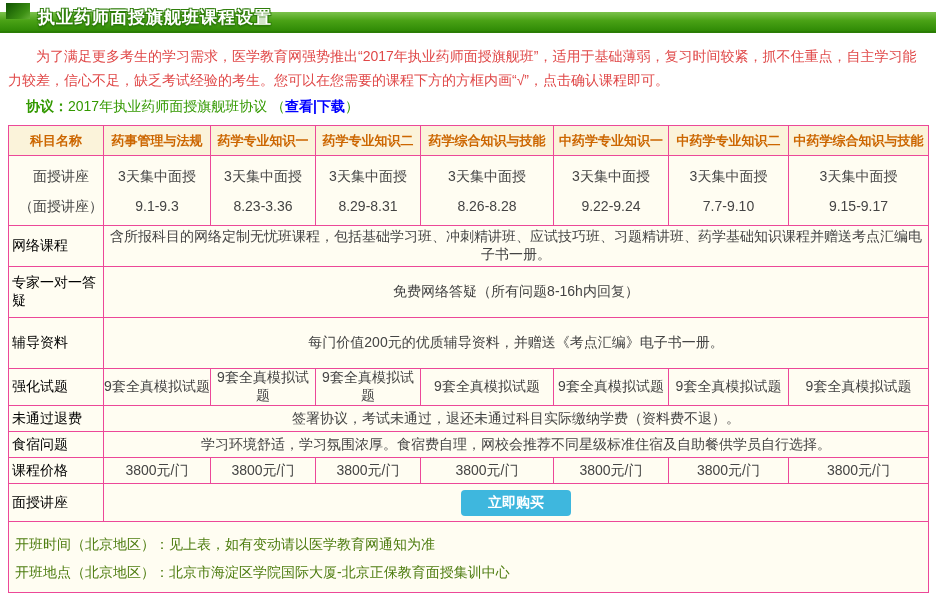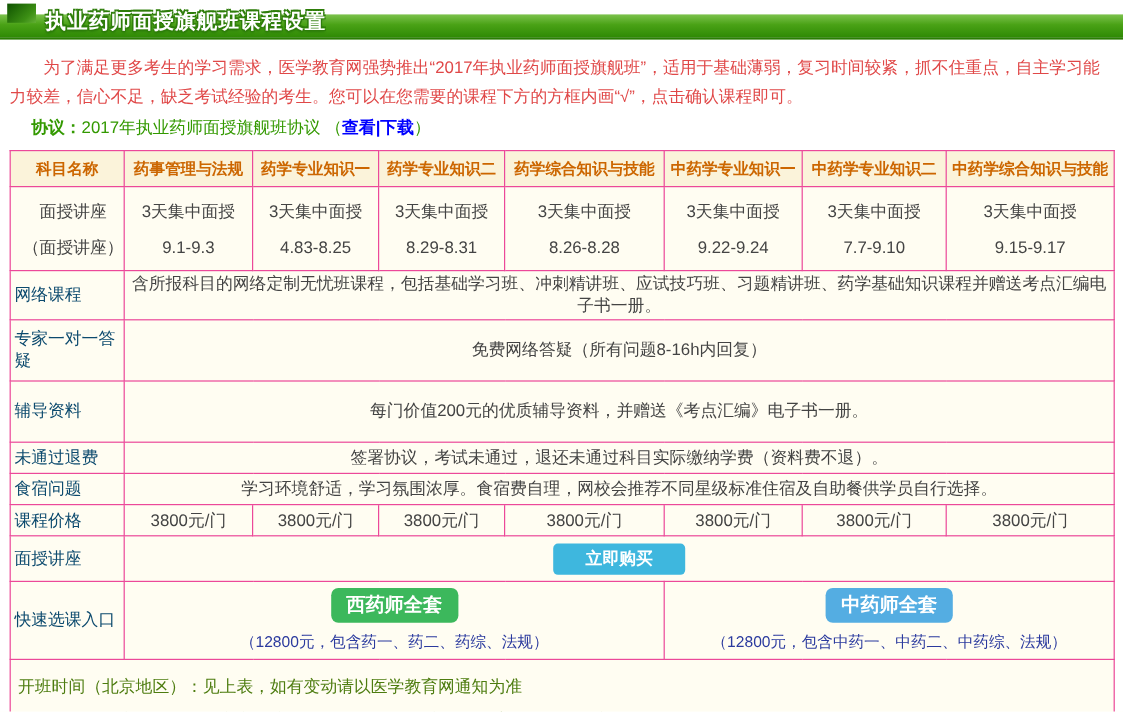--- a/index.html
+++ b/index.html
@@ -38,21 +38,21 @@
   table.course {
     margin:9px 8px 0 8px; width:920px; border-collapse:collapse;
     background:#fffdf2; table-layout:fixed;
   }
   table.course td, table.course th { border:1px solid #ec4899; font-weight:normal; }
   tr.hdr { height:30px; }
   tr.hdr th {
     background:#fbf3da; color:#c60; font-weight:bold; font-size:13px;
     text-align:center; padding:2px 1px;
   }
-  td.rowlab { text-align:left; padding:2px 3px; color:#0c4a6e; }
+  td.rowlab { text-align:left; padding:2px 3px; color:#000000; }
   tr.lecture { height:70px; }
   tr.lecture td { text-align:center; vertical-align:middle; }
   .two-line div { line-height:30px; }
   td.lab2 { text-align:right; padding-left:10px; }
   tr.std { height:26px; }
   tr.std td.content-left  { text-align:center; padding:2px 6px; }
   tr.std td.content-center{ text-align:center; padding:16px 6px; }
   tr.std td.cell-center   { text-align:center; }
   tr.enroll { height:38px; }
   tr.enroll td.btncell { text-align:center; }
@@ -120,21 +120,21 @@
     </td>
     <td>
           <div class="two-line">
       <div>3天集中面授</div>
       <div>9.1-9.3</div>
           </div>
         </td>
     <td>
           <div class="two-line">
       <div>3天集中面授</div>
-      <div>4.83-8.25</div>
+      <div>8.23-3.36</div>
           </div>
         </td>
     <td>
           <div class="two-line">
       <div>3天集中面授</div>
       <div>8.29-8.31</div>
           </div>
         </td>
     <td>
           <div class="two-line">
@@ -170,20 +170,30 @@
   <tr class="std">
     <td class="rowlab">专家一对一答疑</td>
     <td class="content-center" colspan="7">免费网络答疑（所有问题8-16h内回复）</td>
   </tr>
 
   <tr class="std">
     <td class="rowlab">辅导资料</td>
     <td class="content-center" colspan="7">每门价值200元的优质辅导资料，并赠送《考点汇编》电子书一册。</td>
   </tr>
 
+  <tr class="std">
+    <td class="rowlab">强化试题</td>
+    <td class="cell-center">9套全真模拟试题</td>
+    <td class="cell-center">9套全真模拟试题</td>
+    <td class="cell-center">9套全真模拟试题</td>
+    <td class="cell-center">9套全真模拟试题</td>
+    <td class="cell-center">9套全真模拟试题</td>
+    <td class="cell-center">9套全真模拟试题</td>
+    <td class="cell-center">9套全真模拟试题</td>
+  </tr>
 
   <tr class="std">
     <td class="rowlab">未通过退费</td>
     <td class="content-left" colspan="7">签署协议，考试未通过，退还未通过科目实际缴纳学费（资料费不退）。</td>
   </tr>
 
   <tr class="std">
     <td class="rowlab">食宿问题</td>
     <td class="content-left" colspan="7">学习环境舒适，学习氛围浓厚。食宿费自理，网校会推荐不同星级标准住宿及自助餐供学员自行选择。</td>
   </tr>
@@ -199,31 +209,20 @@
     <td class="cell-center">3800元/门</td>
   </tr>
 
   <tr class="enroll">
     <td class="rowlab">面授讲座</td>
     <td class="btncell" colspan="7">
       <button class="buy-btn">立即购买</button>
     </td>
   </tr>
 
-  <tr class="quick">
-    <td class="rowlab">快速选课入口</td>
-    <td class="pack" colspan="4">
-      <button class="pack-btn green">西药师全套</button>
-      <div class="pack-note">（12800元，包含药一、药二、药综、法规）</div>
-    </td>
-    <td class="pack" colspan="3">
-      <button class="pack-btn blue">中药师全套</button>
-      <div class="pack-note">（12800元，包含中药一、中药二、中药综、法规）</div>
-    </td>
-  </tr>
 
   <tr class="ftr">
     <td colspan="8">
       <div class="ftr-line">开班时间（北京地区）：见上表，如有变动请以医学教育网通知为准</div>
       <div class="ftr-line">开班地点（北京地区）：北京市海淀区学院国际大厦-北京正保教育面授集训中心</div>
 
     </td>
   </tr>
 </tbody>
   </table>

